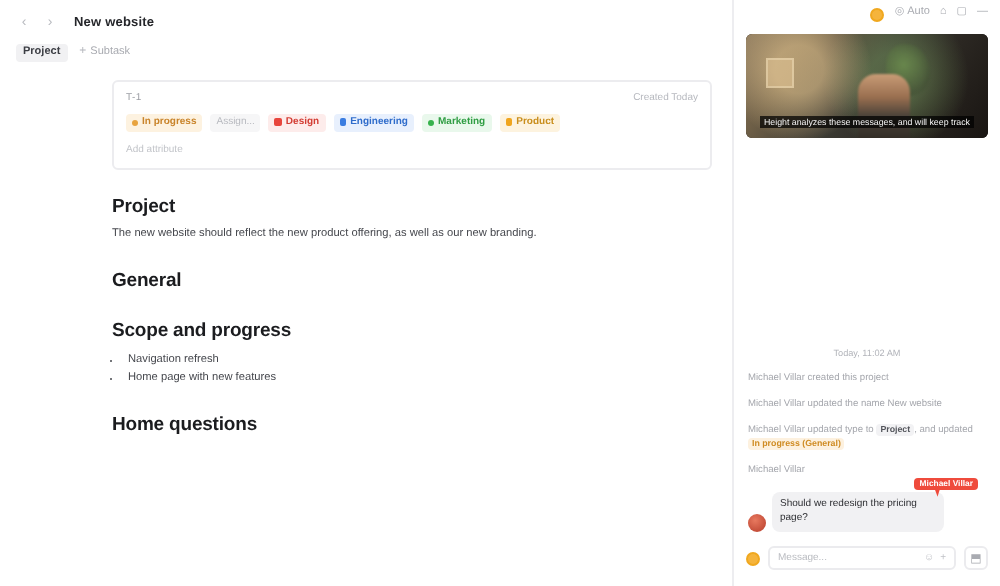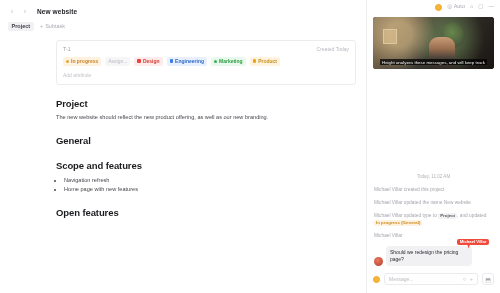--- a/index.html
+++ b/index.html
@@ -426,27 +426,27 @@
         </div>
       <div class="add-attr">Add attribute</div>
     </div>
 
     <div class="doc-body">
       <h2 class="h-main">Project</h2>
       <p class="para">The new website should reflect the new product offering, as well as our new branding.</p>
 
       <h2 class="h-main spaced">General</h2>
 
-      <h2 class="h-main spaced">Scope and features</h2>
+      <h2 class="h-main spaced">Scope and progress</h2>
       <ul class="bullets">
         <li>Navigation refresh</li>
         <li>Home page with new features</li>
       </ul>
 
-      <h2 class="h-main spaced">Open features</h2>
+      <h2 class="h-main spaced">Home questions</h2>
     </div>
   </div>
 
   <div class="chat-panel">
 
     <div class="chat-topbar">
       <span class="avatar-sm"></span>
       <span class="top-icon">
         <span class="ico-glyph">◎</span>
         <span>Auto</span>

